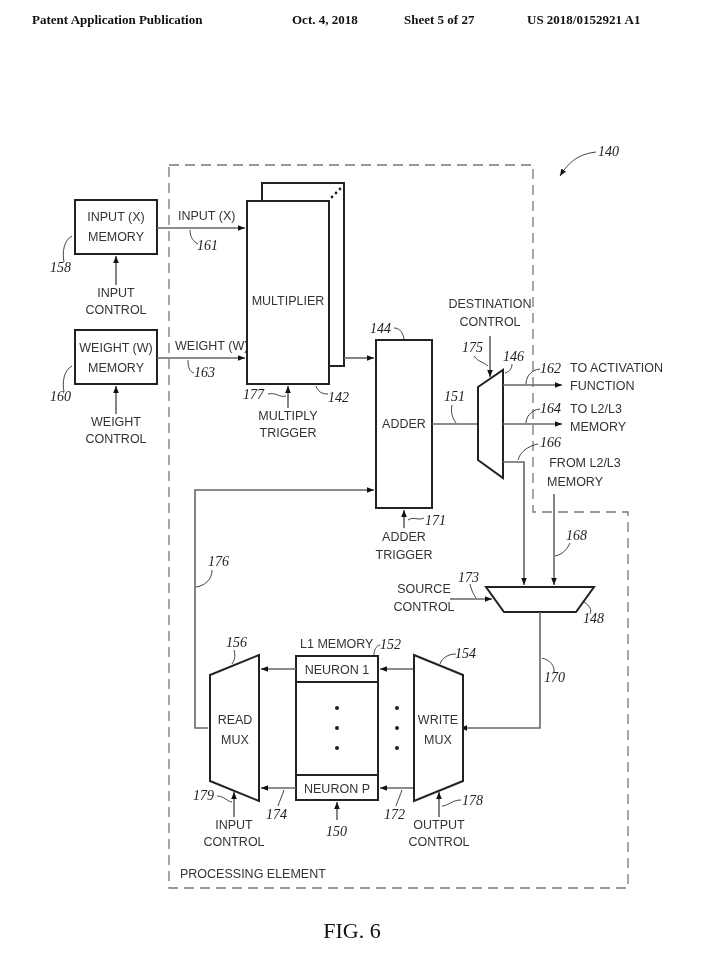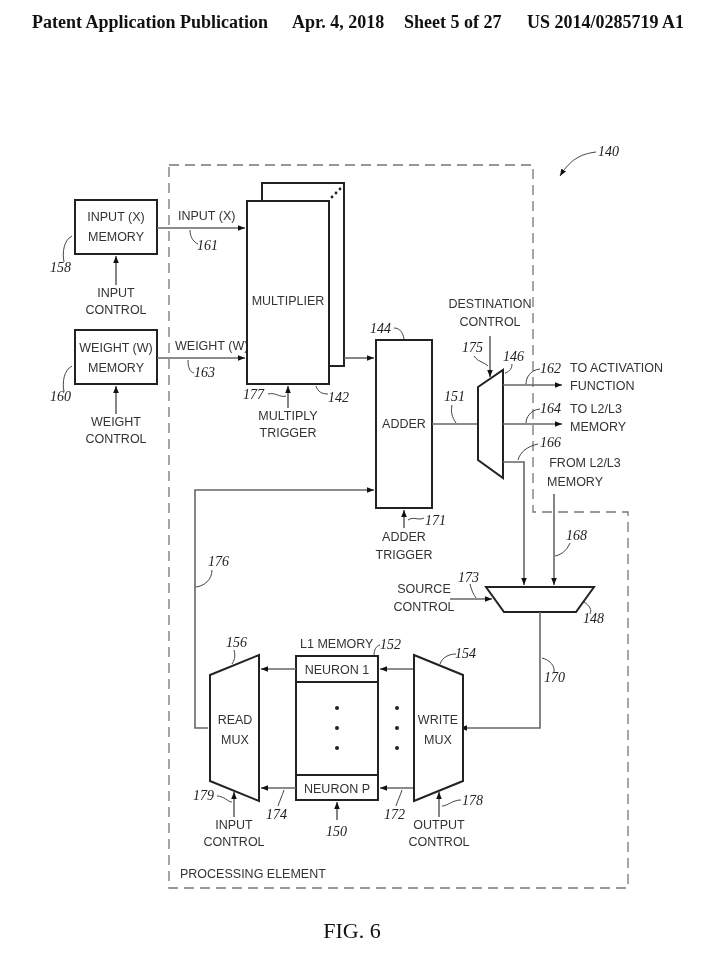--- a/index.html
+++ b/index.html
@@ -1,38 +1,38 @@
 <!DOCTYPE html>
 <html><head>
   <meta charset="utf-8">
   <style>
     html, body { margin: 0; padding: 0; background: #ffffff; }
     body { width: 713px; height: 958px; position: relative; overflow: hidden; }
     .header {
       position: absolute; top: 12px; left: 0; width: 713px; height: 20px;
-      font-family: "Liberation Serif", serif; font-weight: bold; font-size: 18px; color: #111; text-align: right;
+      font-family: "Liberation Serif", serif; font-weight: bold; font-size: 13px; color: #111; text-align: right;
     }
     .header span { position: absolute; top: 0; white-space: nowrap; }
     #diagram { position: absolute; left: 0; top: 0; }
     .lbl { font-family: "Liberation Sans", sans-serif; font-size: 12.5px; fill: #333; }
     .ref { font-family: "Liberation Serif", serif; font-style: italic; font-size: 14px; fill: #222; }
     .fig { font-family: "Liberation Serif", serif; font-size: 22px; fill: #111; }
     .box { fill: #fff; stroke: #222; stroke-width: 2; }
     .wire { fill: none; stroke: #666; stroke-width: 1.6; }
     .lead { fill: none; stroke: #444; stroke-width: 1; }
     .dash { fill: none; stroke: #777; stroke-width: 1.3; stroke-dasharray: 10 6; }
   </style>
 </head>
 <body>
 
 <div class="header">
   <span style="left:32px">Patent Application Publication</span>
-  <span style="left:292px">Apr. 4, 2018</span>
+  <span style="left:292px">Oct. 4, 2018</span>
   <span style="left:404px">Sheet 5 of 27</span>
-  <span style="left:527px">US 2014/0285719 A1</span>
+  <span style="left:527px">US 2018/0152921 A1</span>
 </div>
 
 <svg id="diagram" width="713" height="958" viewBox="0 0 713 958">
   <defs>
     <marker id="arr" viewBox="0 0 10 10" refX="10" refY="5" markerWidth="7" markerHeight="7" orient="auto-start-reverse" markerUnits="userSpaceOnUse">
       <path d="M0,1 L10,5 L0,9 z" fill="#111"></path>
     </marker>
   </defs>
 
   <path class="dash" d="M169,165 L533,165 L533,512 L628,512 L628,888 L169,888 Z"></path>

